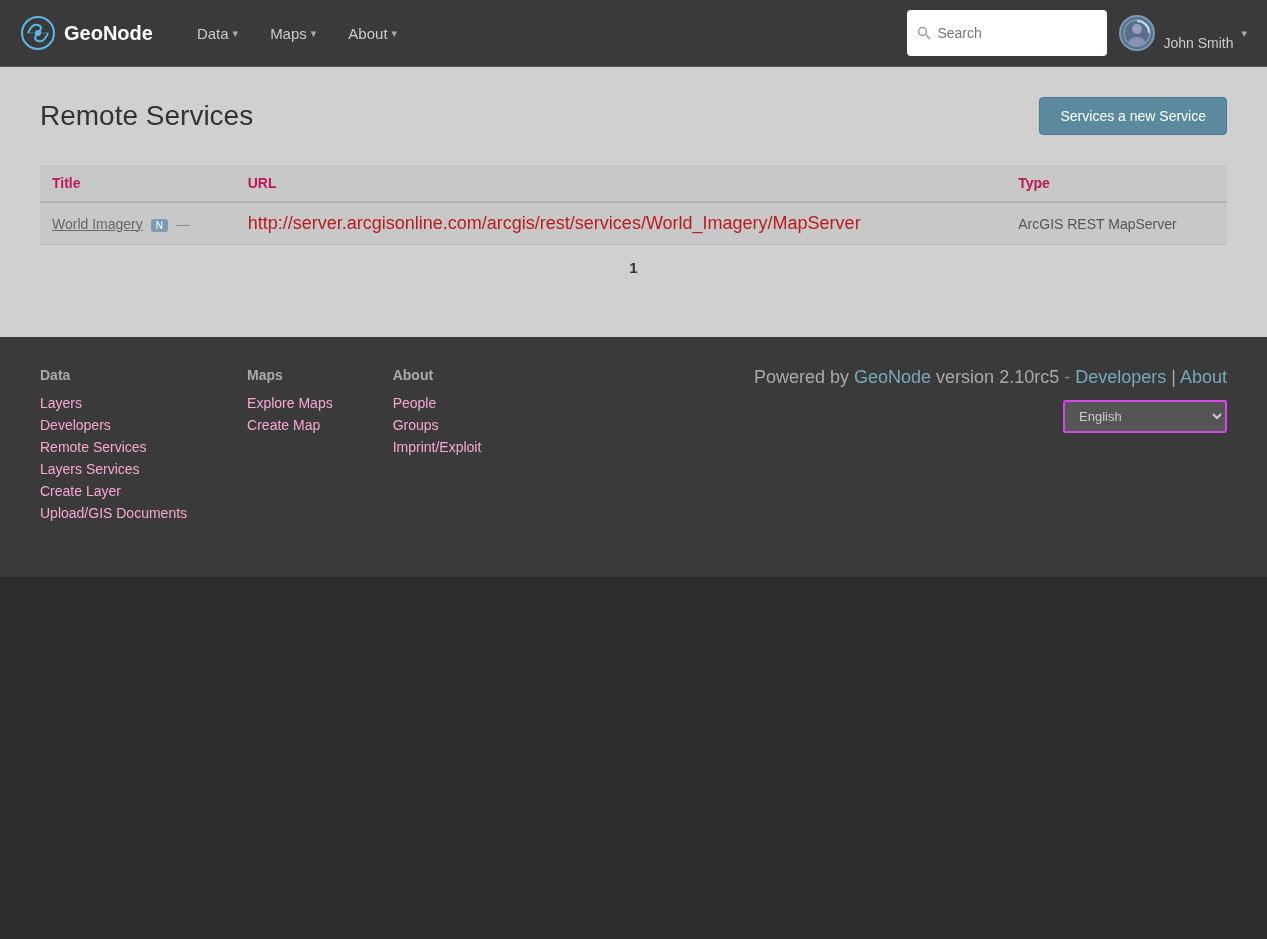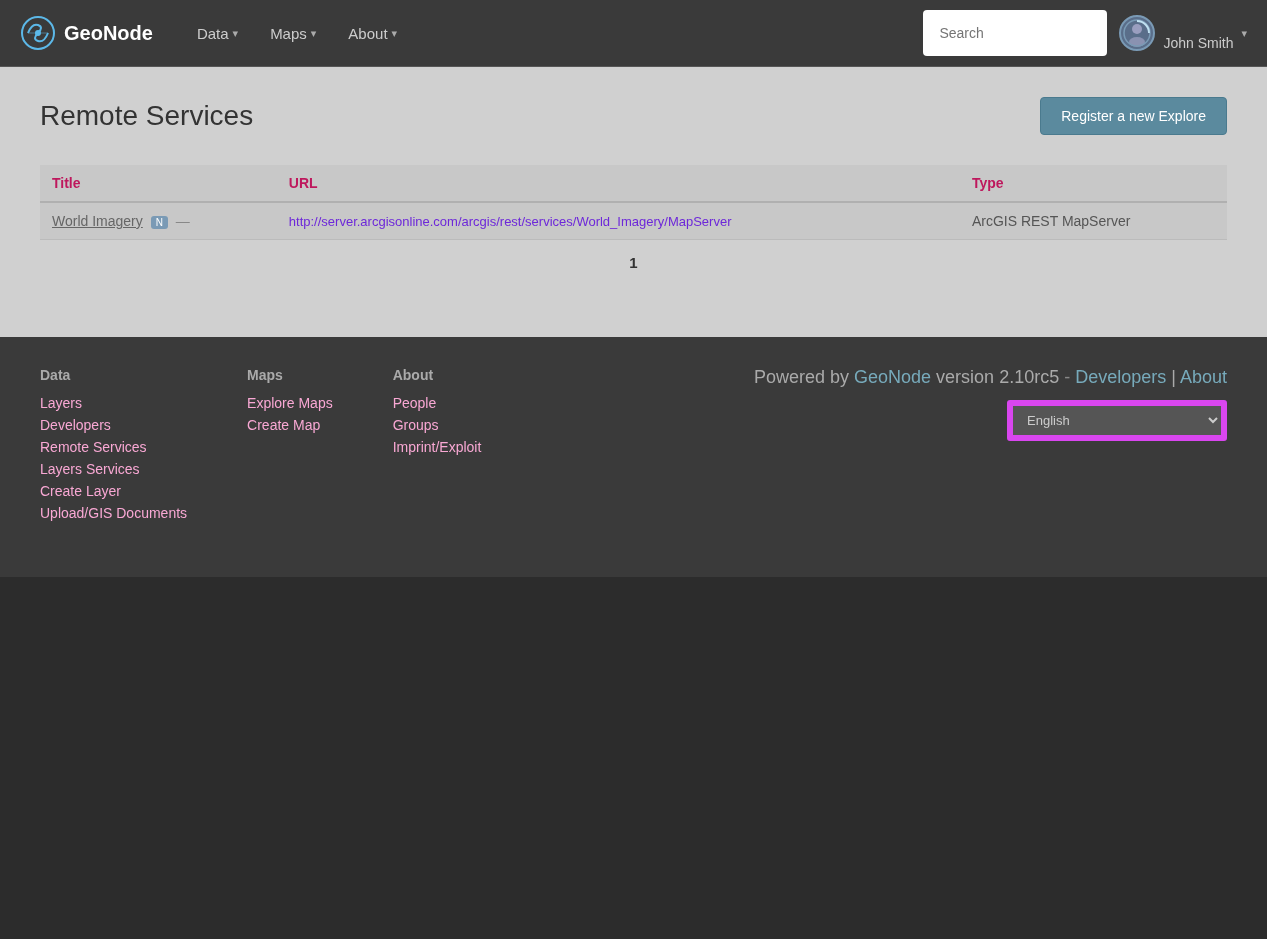--- a/index.html
+++ b/index.html
@@ -54,21 +54,21 @@
       align-items: center;
       gap: 12px;
     }
     .search-box {
       display: flex;
       align-items: center;
       background: #fff;
       border-radius: 4px;
       padding: 15px 10px;
       gap: 6px;
-      width: 184px;
+      width: 200px;
     }
     .search-box input {
       border: none;
       outline: none;
       background: transparent;
       font-size: 14px;
       color: #333;
       width: 160px;
     }
     .search-icon-svg { color: #999; }
@@ -147,22 +147,22 @@
       padding: 10px 12px;
       font-size: 14px;
       color: #555;
     }
     .service-link {
       color: #666;
       text-decoration: underline;
       cursor: pointer;
     }
     .service-url {
-      color: #6d28d9;
-      font-size: 13px;
+      color: #b91c1c;
+      font-size: 18px;
     }
     .badge-n {
       display: inline-block;
       background: #7a9ab5;
       color: #fff;
       font-size: 10px;
       padding: 1px 5px;
       border-radius: 3px;
       margin-left: 4px;
     }
@@ -204,26 +204,26 @@
     .powered-by {
       font-size: 18px;
       color: #888;
       margin-bottom: 12px;
     }
     .powered-by a { color: #7ab; text-decoration: none; }
     .powered-by span { color: #aaa; }
     .lang-select {
       background: #555;
       color: #ccc;
-      border: 6px solid #d946ef;
+      border: 2px solid #d946ef;
       padding: 6px 30px 6px 10px;
       border-radius: 3px;
       font-size: 13px;
       cursor: pointer;
-      width: 220px;
+      width: 164px;
       appearance: auto;
     }
 
     
     .pagination {
       display: flex;
       justify-content: center;
       padding: 10px 0;
       background: #d0d0d0;
     }
@@ -284,21 +284,21 @@
       </div>
       <span class="user-name">John Smith</span>
       <span class="user-chevron">▾</span>
     </div>
   </div>
 </nav>
 
 <div class="main-content">
   <div class="page-header">
     <h1 class="page-title">Remote Services</h1>
-    <button class="register-btn">Register a new Explore</button>
+    <button class="register-btn">Services a new Service</button>
   </div>
 
   <table class="services-table">
     <thead>
       <tr>
         <th>Title</th>
         <th>URL</th>
         <th>Type</th>
       </tr>
     </thead>

